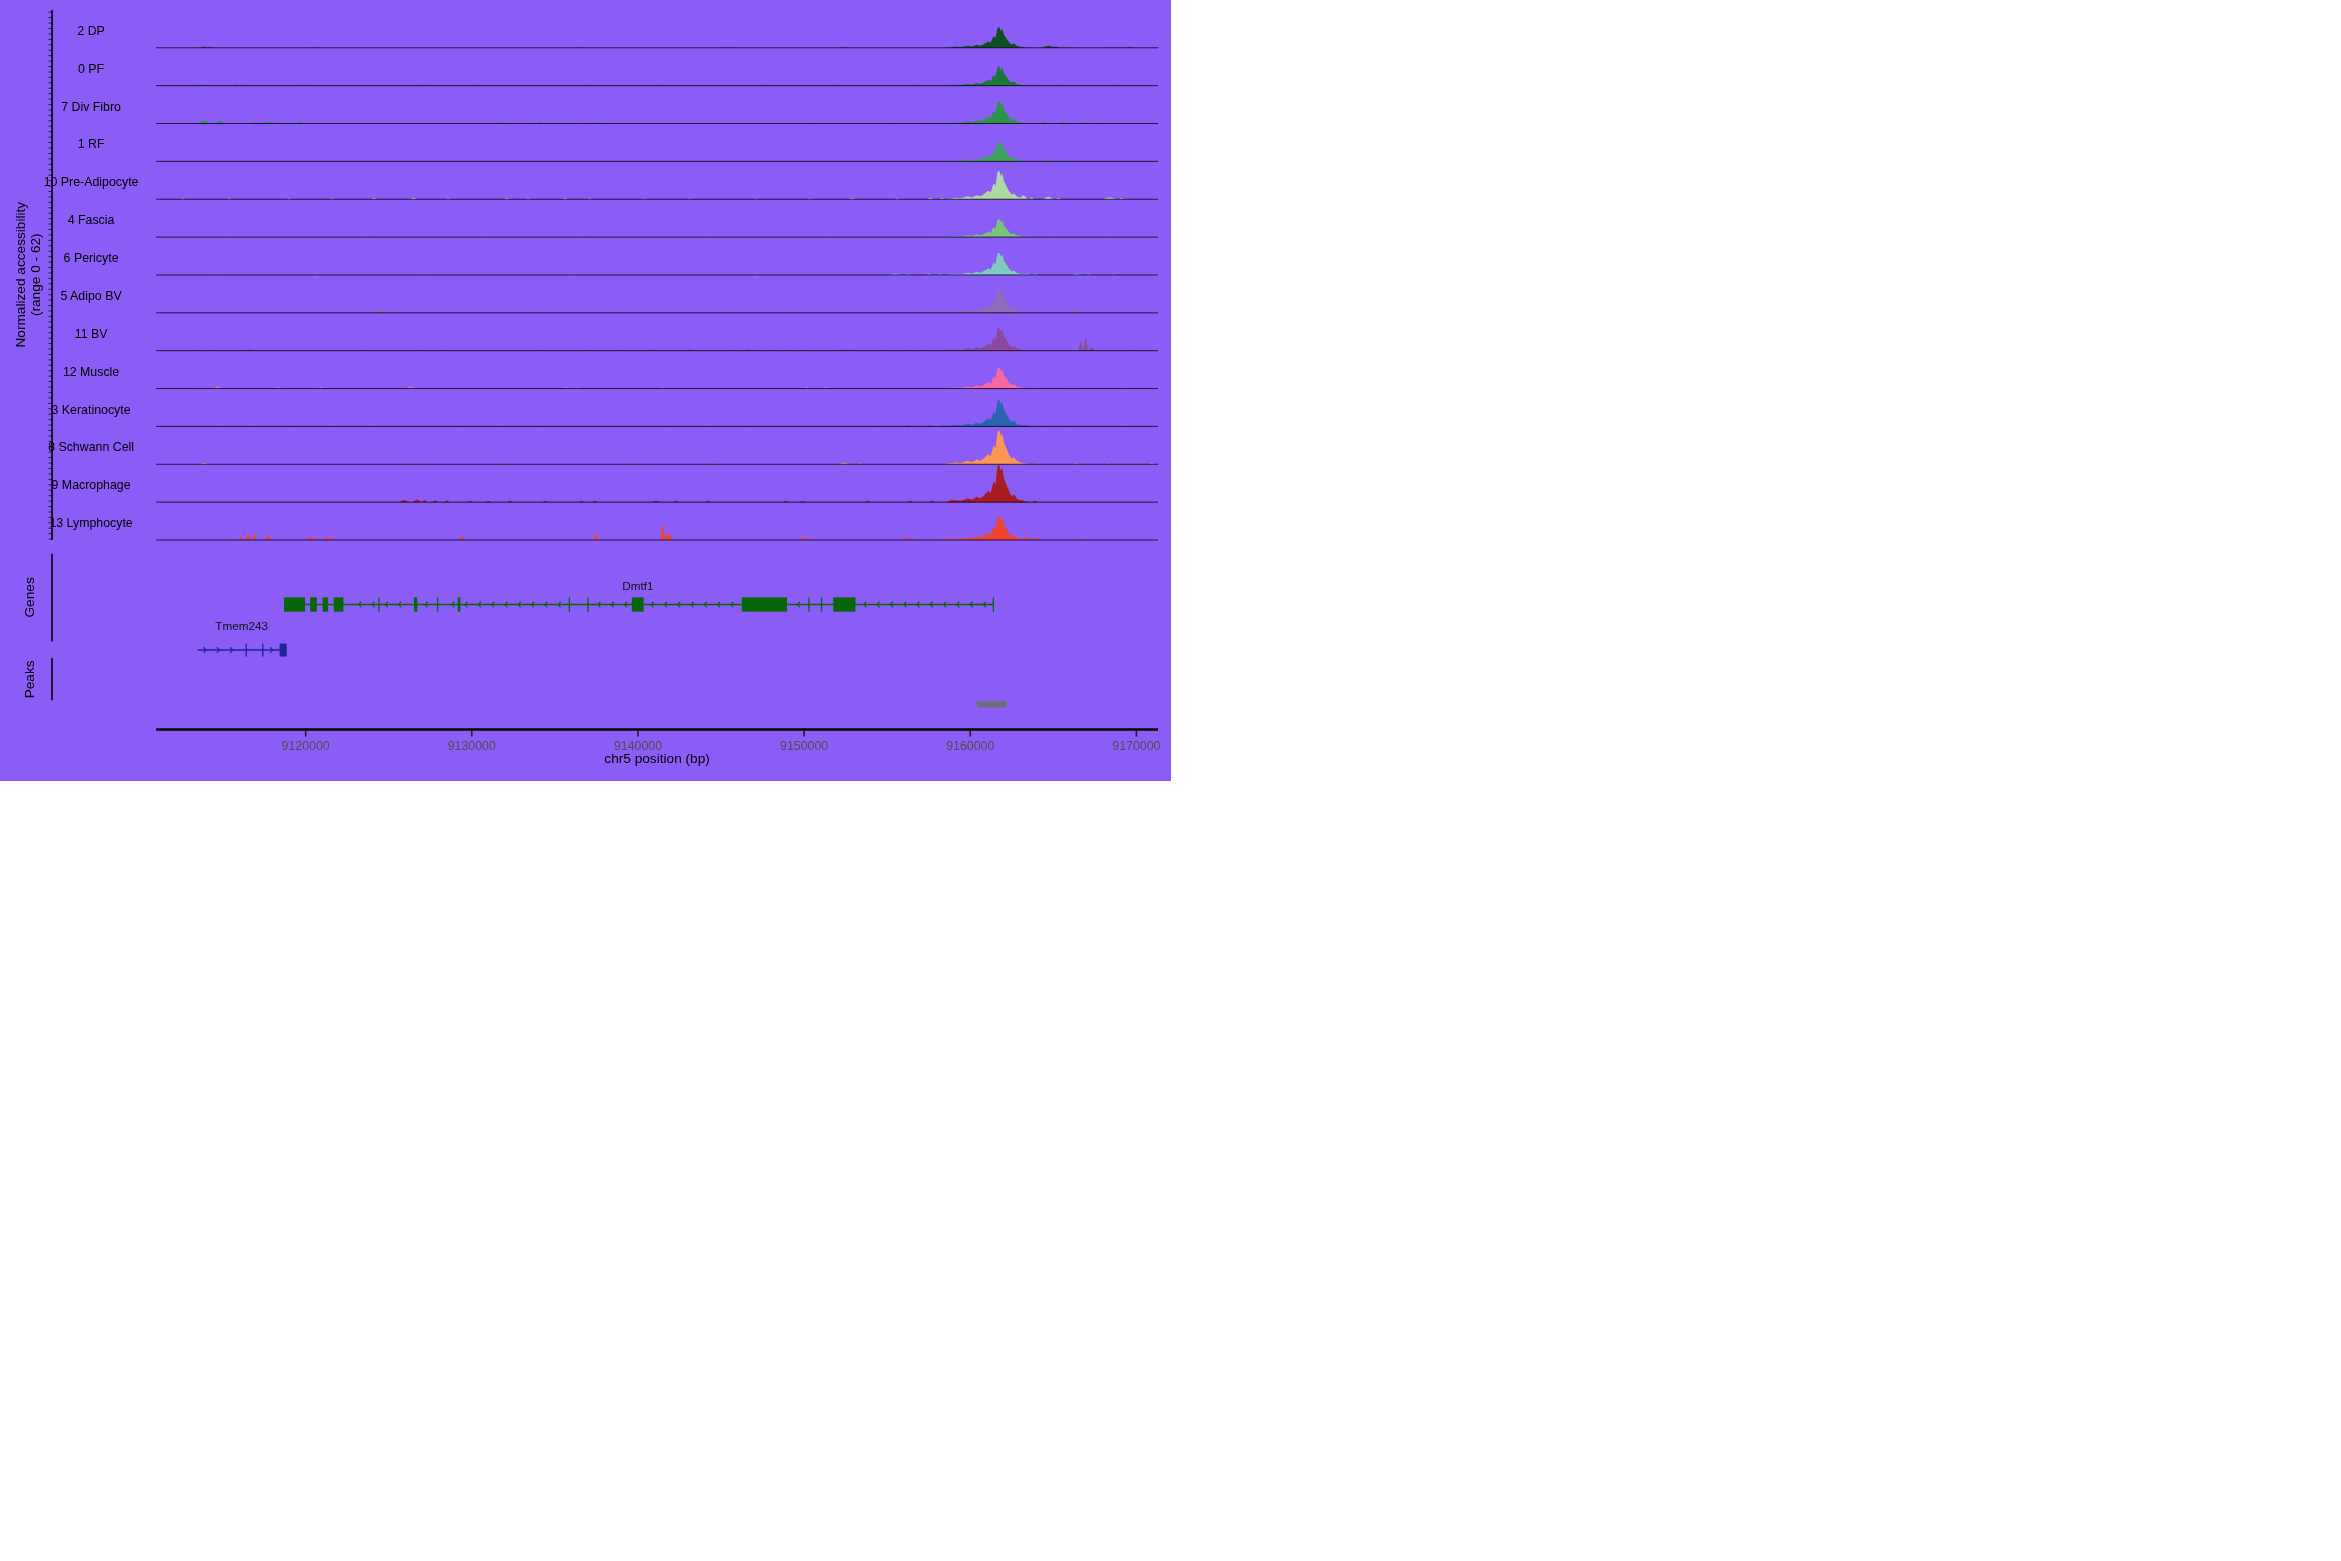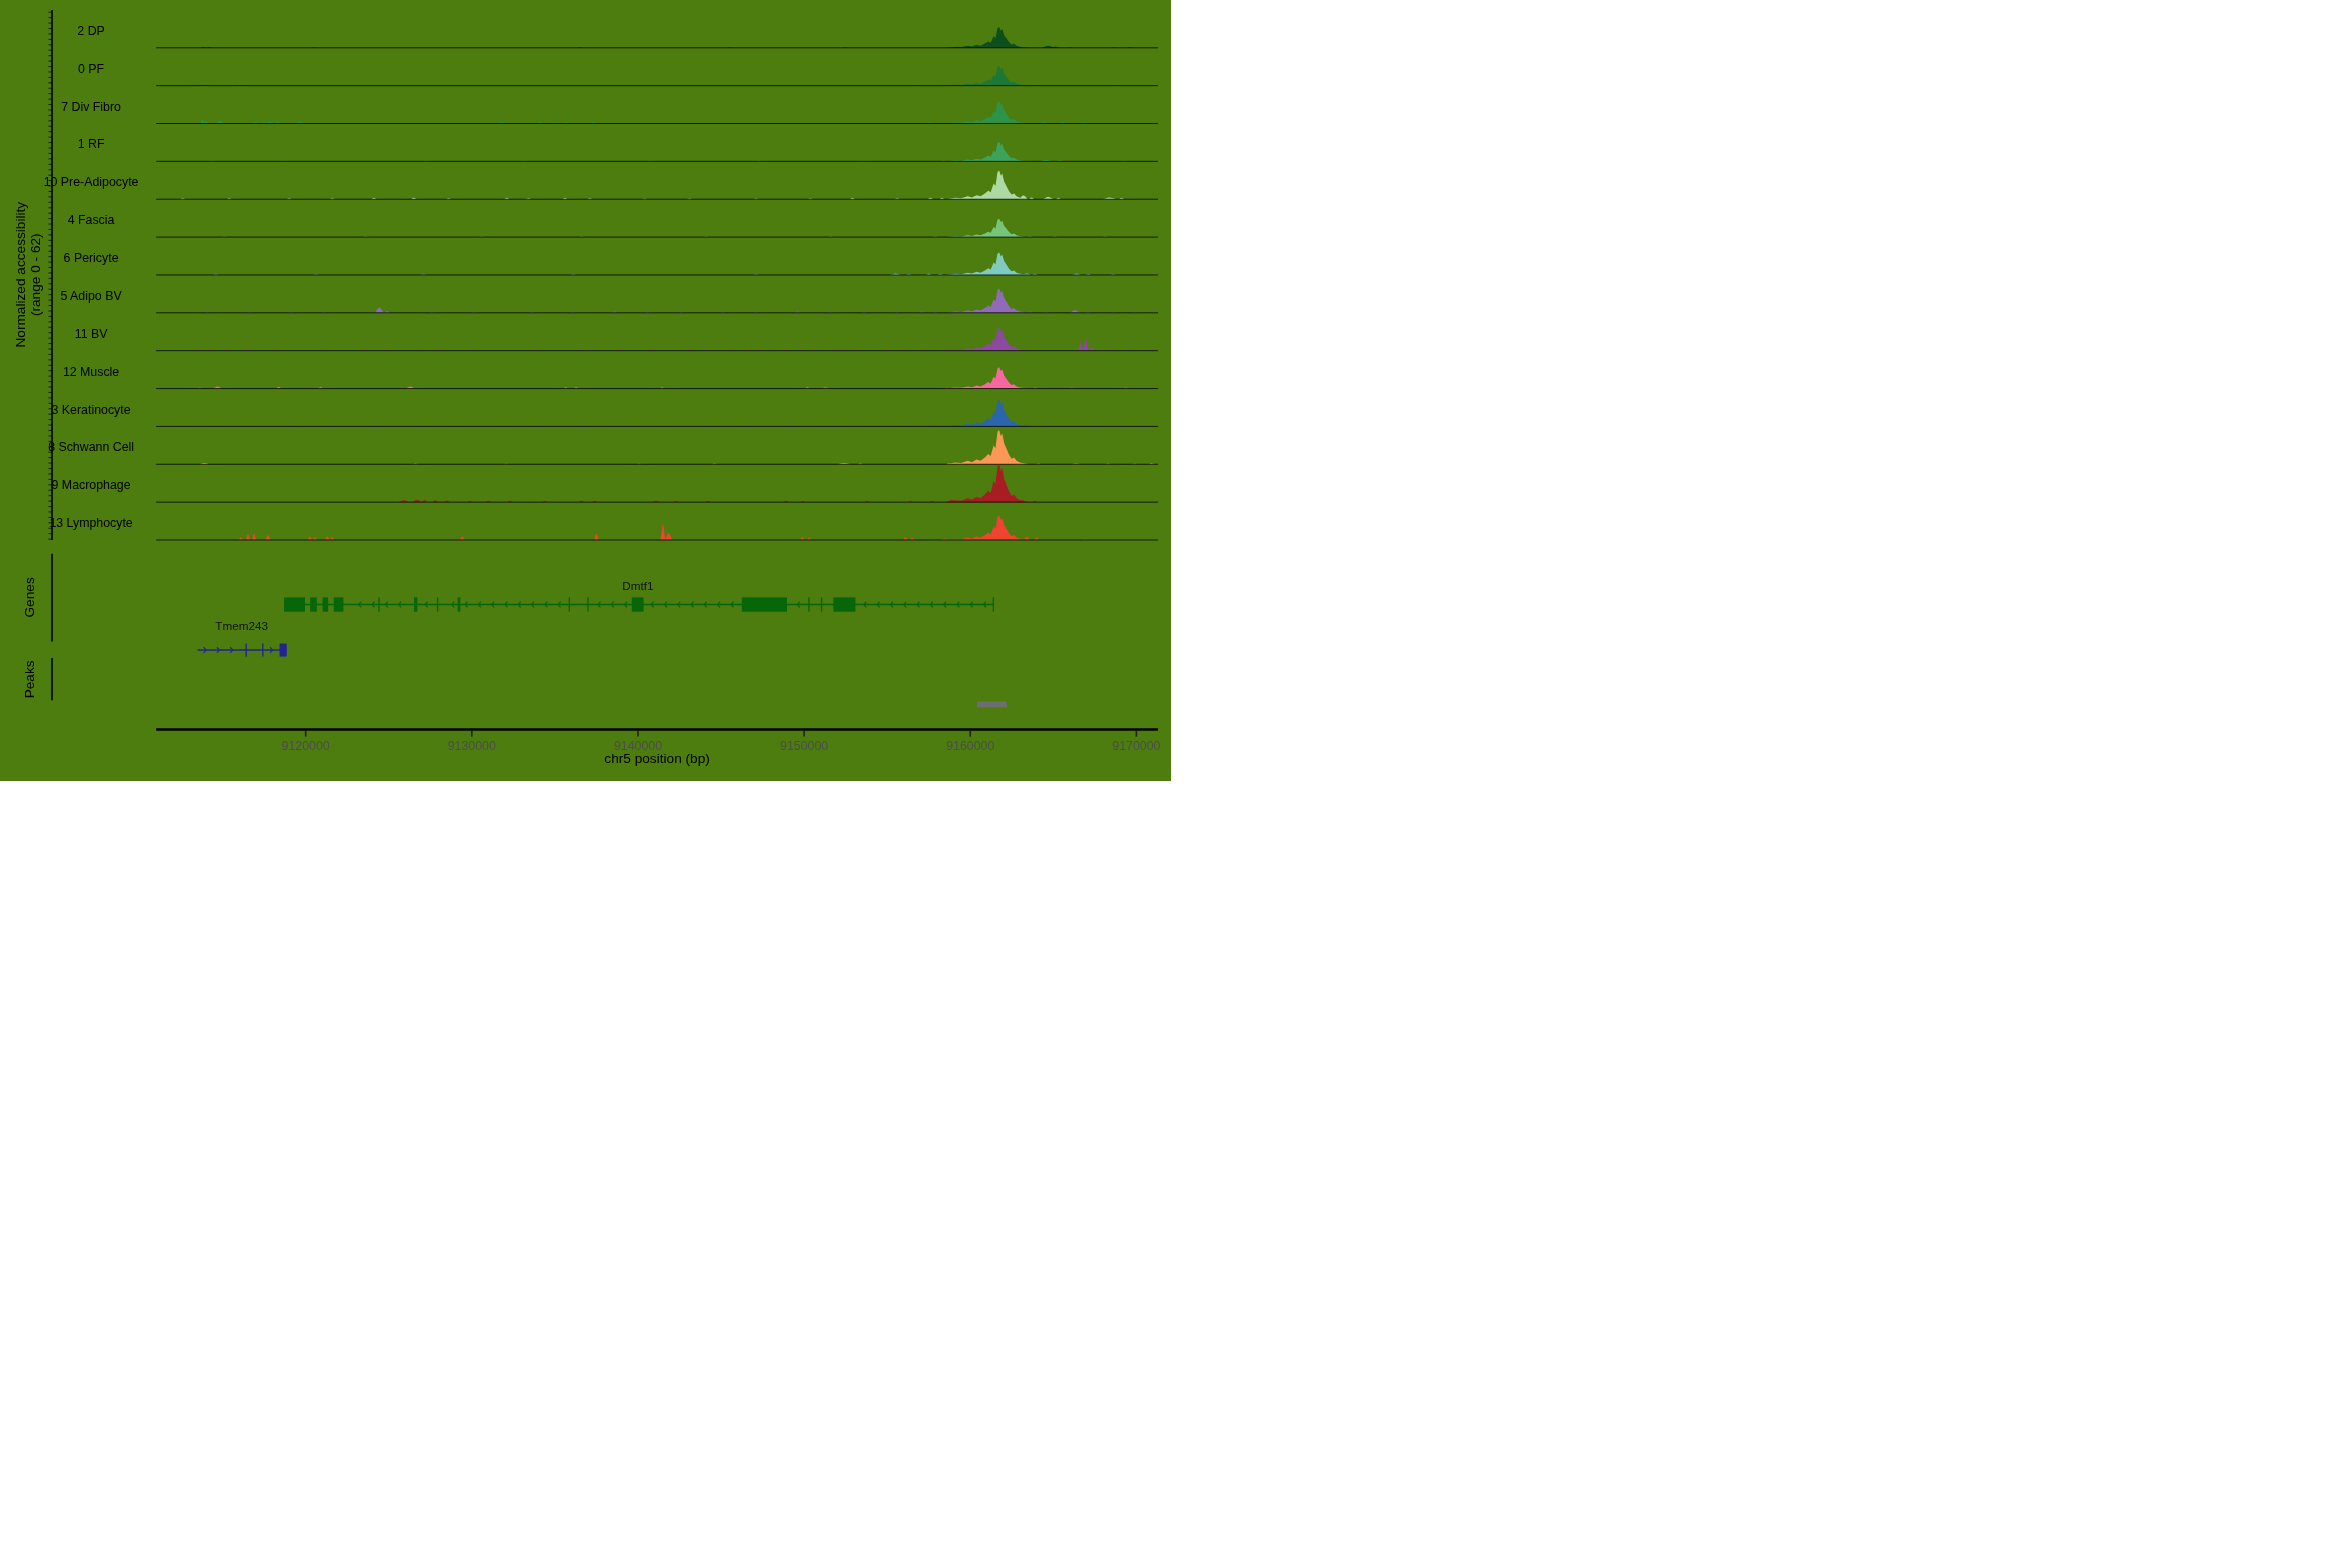--- a/index.html
+++ b/index.html
@@ -1,16 +1,16 @@
 <!DOCTYPE html>
 <html style="font-size:10.4px"><head>
 <meta charset="utf-8">
 <style>
   html,body{margin:0;padding:0;background:#ffffff;}
-  .figure{position:relative;width:1171px;height:781px;background:#4d7c0f;overflow:hidden;
+  .figure{position:relative;width:1171px;height:781px;background:#8b5cf6;overflow:hidden;
           font-family:"Liberation Sans","DejaVu Sans",sans-serif;}
   svg text{font-family:"Liberation Sans","DejaVu Sans",sans-serif;}
   .rot-label{font-size:21px;fill:#000;}
   .axis-title{font-size:21px;fill:#000;}
 </style>
 </head>
 <body>
 
 <div class="figure">
 <svg id="plot" width="1171" height="781" viewBox="0 0 1800 1200">

